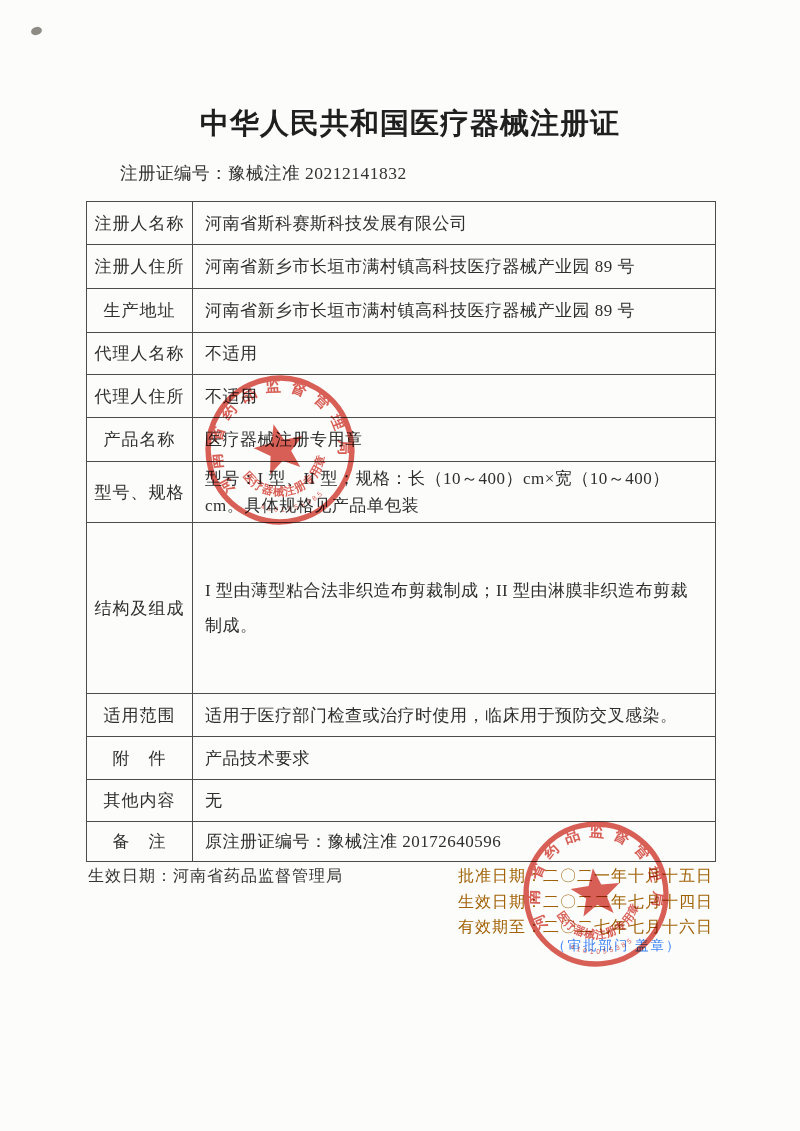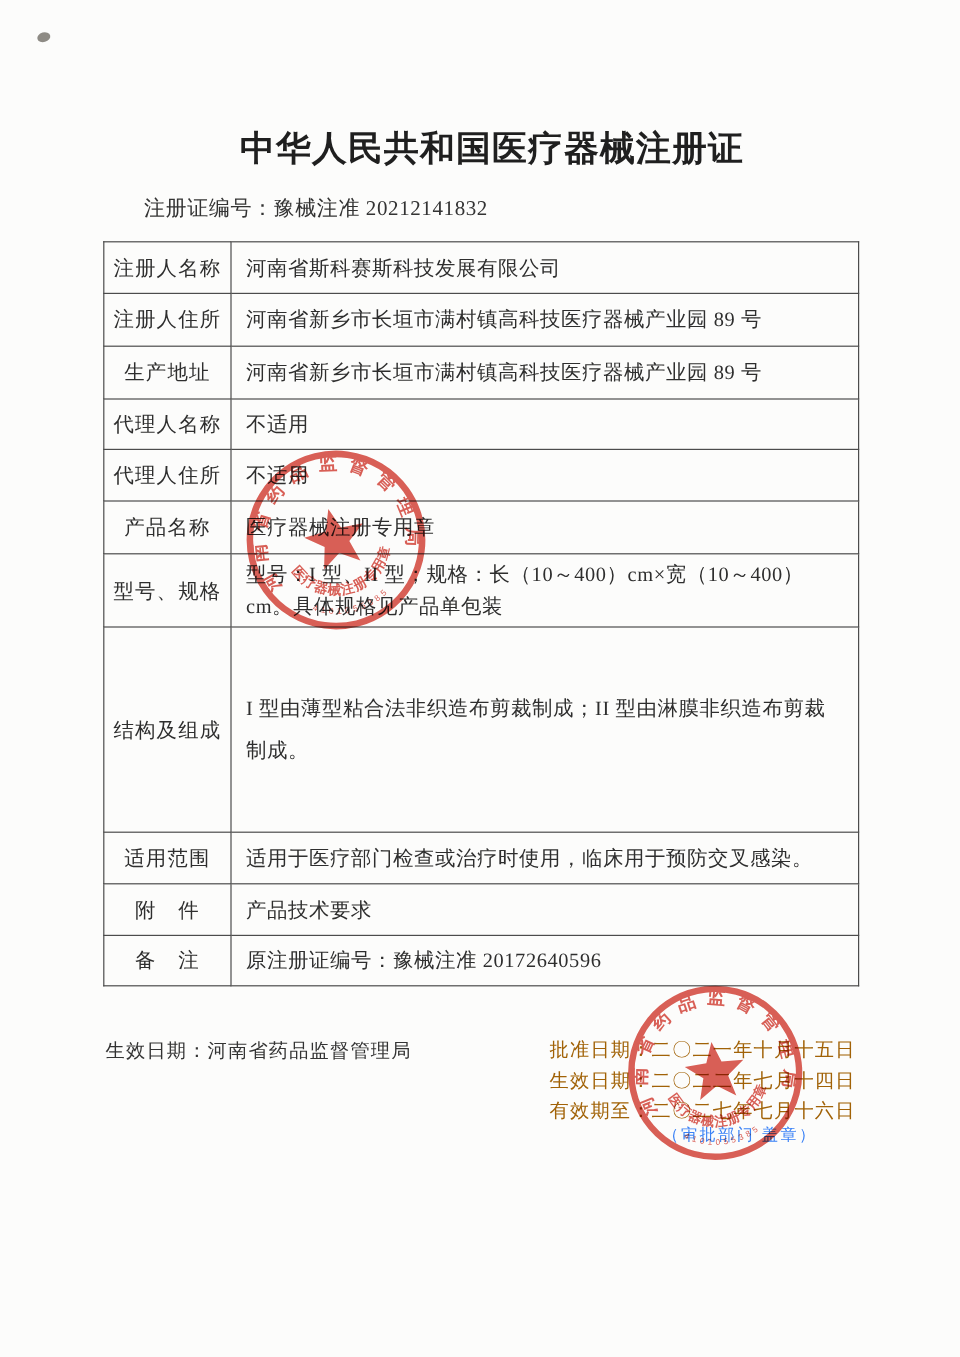--- a/index.html
+++ b/index.html
@@ -111,20 +111,24 @@
       </tr>
       <tr>
         <td class="lbl">适用范围</td>
         <td class="val">适用于医疗部门检查或治疗时使用，临床用于预防交叉感染。</td>
       </tr>
       <tr>
         <td class="lbl">附　件</td>
         <td class="val">产品技术要求</td>
       </tr>
       <tr>
+        <td class="lbl">其他内容</td>
+        <td class="val">无</td>
+      </tr>
+      <tr>
         <td class="lbl">备　注</td>
         <td class="val">原注册证编号：豫械注准 20172640596</td>
       </tr>
     </tbody>
   </table>
 
   <div class="dept-line">
     <span>生效日期：</span><span>河南省药品监督管理局</span>
   </div>
 

